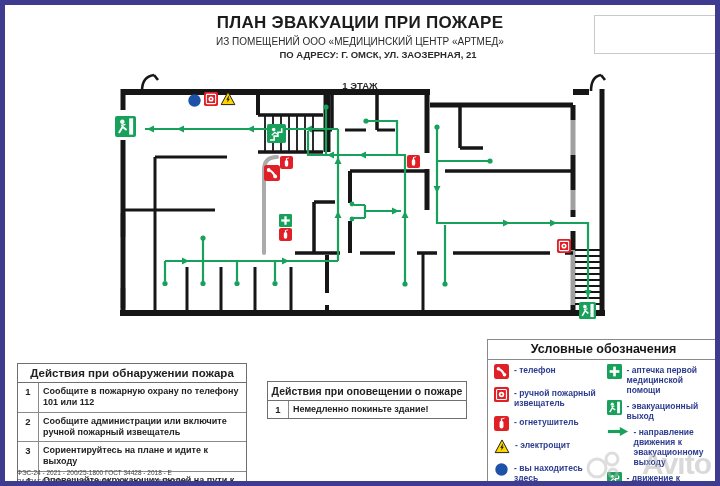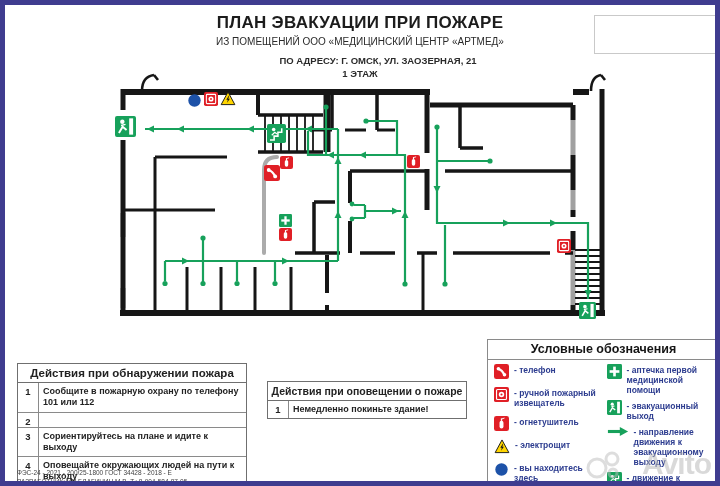--- a/index.html
+++ b/index.html
@@ -2,22 +2,22 @@
 <html><head>
 <meta charset="utf-8">
 <style>
   html,body{margin:0;padding:0;background:#e8e8e8;}
   .page{position:relative;width:720px;height:486px;background:#fff;box-sizing:border-box;
         border:5px solid #3f3c8f;overflow:hidden;font-family:"Liberation Sans",sans-serif;}
   
   .titleblock{position:absolute;left:0;top:8px;width:100%;text-align:center;color:#1c1c1c;}
   .t1{font-size:17px;font-weight:bold;letter-spacing:.3px;}
   .t2{font-size:10px;font-weight:400;margin-top:3px;color:#2a2a2a;}
-  .t3{font-size:9.5px;font-weight:600;margin-top:8px;color:#2a2a2a;padding-left:36px;}
-  .t4{font-size:9.5px;font-weight:600;margin-top:2px;color:#2a2a2a;}
+  .t3{font-size:9.5px;font-weight:600;margin-top:2px;color:#2a2a2a;padding-left:36px;}
+  .t4{font-size:9.5px;font-weight:600;margin-top:20px;color:#2a2a2a;}
   .ghostbox{position:absolute;left:589px;top:10px;width:122px;height:37px;border:1px solid #c9c9c9;}
   
   .plan{position:absolute;left:105px;top:65px;width:515px;height:258px;}
   
   .tbl{position:absolute;background:#fff;border:1.3px solid #6f6f6f;color:#222;}
   .tbl .hd{font-weight:bold;text-align:center;padding:3px 2px;border-bottom:1.3px solid #6f6f6f;}
   .tbl .row{display:flex;border-bottom:1px solid #8a8a8a;}
   .tbl .row:last-child{border-bottom:none;}
   .tbl .num{flex:0 0 20px;display:flex;align-items:flex-start;justify-content:center;
             font-weight:bold;font-size:9.5px;padding-top:3px;border-right:1px solid #8a8a8a;}
@@ -216,20 +216,21 @@
   </svg>
 
   <div class="tbl" id="tbl1">
     <div class="hd">Действия при обнаружении пожара</div>
     <div class="row">
       <div class="num">1</div>
       <div class="txt">Сообщите в пожарную охрану по телефону 101 или 112</div>
     </div>
     <div class="row">
       <div class="num">2</div>
+      <div class="txt">Сообщите администрации или включите ручной пожарный извещатель</div>
     </div>
     <div class="row">
       <div class="num">3</div>
       <div class="txt">Сориентируйтесь на плане и идите к выходу</div>
     </div>
     <div class="row">
       <div class="num">4</div>
       <div class="txt">Оповещайте окружающих людей на пути к выходу</div>
     </div>
   </div>

